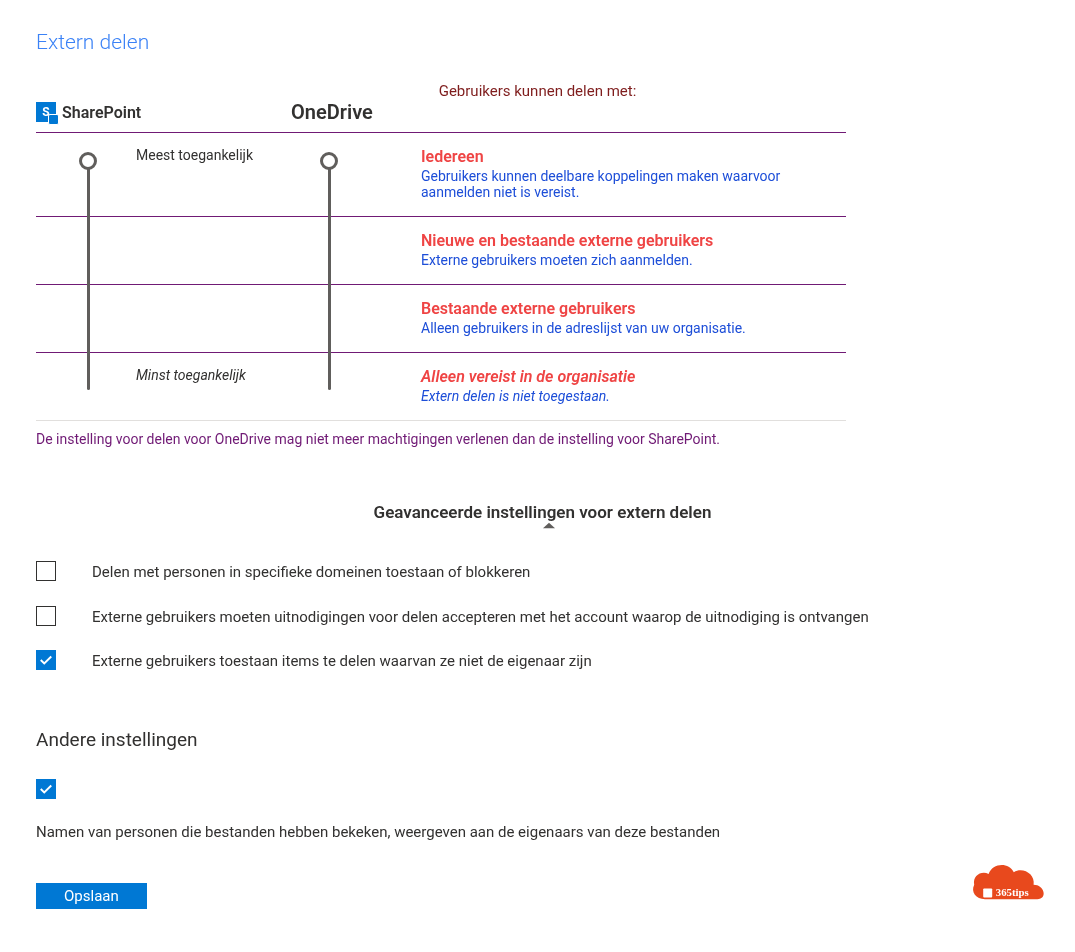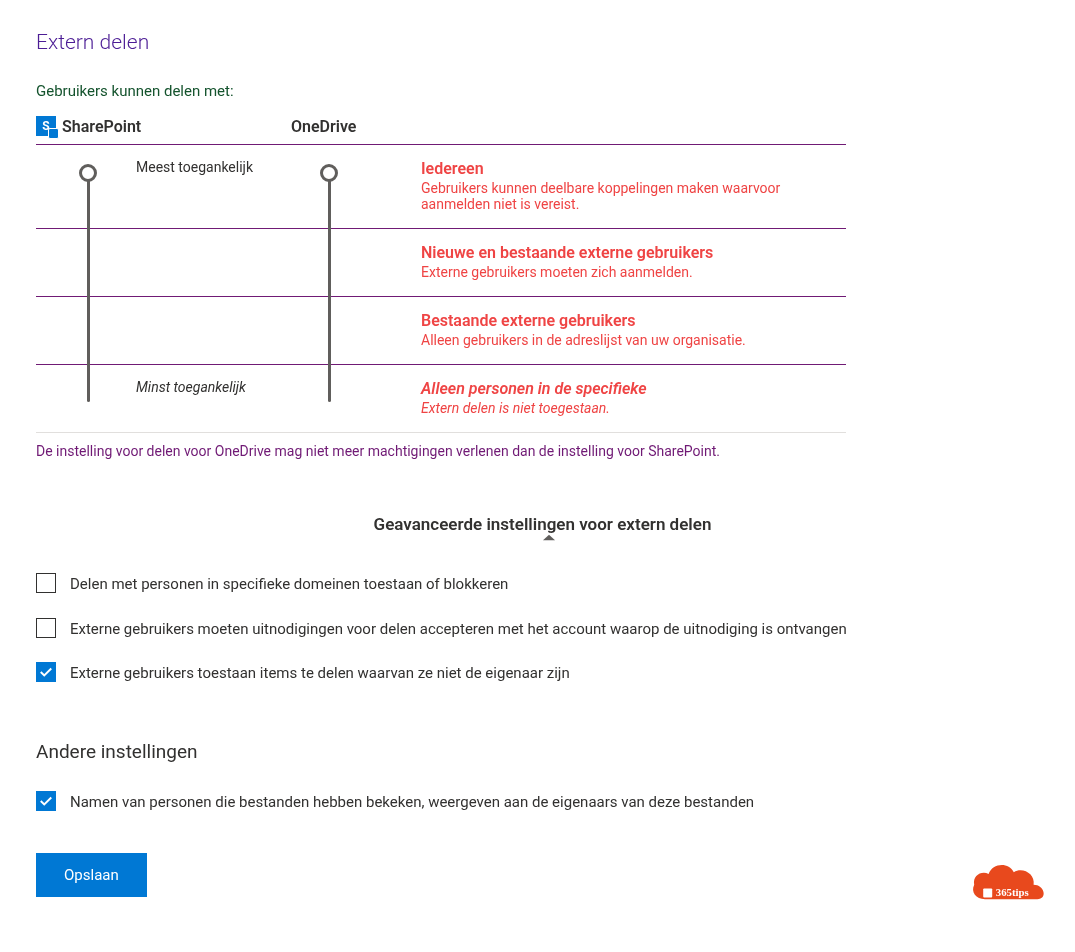--- a/index.html
+++ b/index.html
@@ -9,34 +9,35 @@
     font-family: "Segoe UI", -apple-system, BlinkMacSystemFont, Roboto, Arial, sans-serif;
     color: #323130;
     background: #ffffff;
     font-size: 14px;
     width: 1075px;
   }
   h1.page-title {
     font-weight: 300;
     font-size: 21px;
     margin: 0 0 28px 0;
-    color: #4c1d95;
+    color: #3b82f6;
   }
   .share-with-label {
     font-size: 15px;
-    margin-bottom: 16px;
-    color: #14532d;
+    margin-bottom: 0;
+    color: #7f1d1d;
+    text-align: center;
   }
   .columns-header {
     display: flex;
     align-items: center;
     margin-bottom: 8px;
   }
   .col-sp { width: 255px; display:flex; align-items:center; font-weight:600; font-size:16px; }
-  .col-od { width: 160px; font-weight:600; font-size:16px; }
+  .col-od { width: 160px; font-weight:600; font-size:20px; }
   .sp-icon {
     width: 20px; height:20px; margin-right:6px;
     background:#0078d4; color:#fff; font-size:12px; font-weight:700;
     display:inline-flex; align-items:center; justify-content:center;
     position:relative;
   }
   .sp-icon::after{
     content:""; position:absolute; right:-3px; bottom:-3px;
     width:9px; height:9px; background:#0078d4; border:1px solid #fff; border-radius:2px;
   }
@@ -45,21 +46,21 @@
     border-collapse: collapse;
   }
   table.levels tr { border-top: 1px solid #701a75; }
   table.levels tr:last-child { border-bottom: 1px solid #e1dfdd; font-style: italic; }
   table.levels td { padding: 14px 0 16px 0; vertical-align: top; }
   td.slider-col { width: 100px; position:relative; }
   td.hint-col { width: 155px; font-size:14px; color:#323130; padding-top:14px;}
   td.od-col { width: 130px; position:relative;}
   td.desc-col { padding-left: 10px; }
   .level-title { font-weight:600; font-size:16px; color:#ef4444; margin-bottom:2px;}
-  .level-sub { font-size:14px; color:#ef4444; }
+  .level-sub { font-size:14px; color:#1d4ed8; }
   
   .slider-track {
     position:absolute;
     width:3px;
     background:#605e5c;
     left:50px;
     border-radius:2px;
   }
   .slider-handle {
     position:absolute;
@@ -90,20 +91,21 @@
     width:0;height:0;
     border-left:6px solid transparent;
     border-right:6px solid transparent;
     border-bottom:7px solid #605e5c;
     transform: scaleY(0.8);
   }
   .checkbox-row {
     display:flex;
     align-items:flex-start;
     margin-top:22px;
+    gap:22px;
   }
   .checkbox {
     width:20px; height:20px;
     border:1px solid #323130;
     background:#fff;
     flex:0 0 20px;
     margin-right:14px;
     cursor:pointer;
     display:flex; align-items:center; justify-content:center;
   }
@@ -119,21 +121,21 @@
     font-size:19px;
     margin:55px 0 0 0;
     color:#323130;
   }
   .save-btn {
     margin-top:40px;
     background:#0078d4;
     color:#fff;
     border:none;
     font-size:15px;
-    padding:13px 28px;
+    padding:4px 28px;
     cursor:pointer;
     font-family:inherit;
   }
   .watermark {
     position:fixed;
     right:18px; bottom:40px;
     width:90px; height:58px;
   }
   .watermark svg{ width:100%; height:100%; }
 </style>
@@ -191,21 +193,21 @@
       <td class="desc-col">
         <div class="level-title">Bestaande externe gebruikers</div>
         <div class="level-sub">Alleen gebruikers in de adreslijst van uw organisatie.</div>
       </td>
     </tr>
     <tr>
       <td class="slider-col"></td>
       <td class="hint-col">Minst toegankelijk</td>
       <td class="od-col"></td>
       <td class="desc-col">
-        <div class="level-title">Alleen personen in de specifieke</div>
+        <div class="level-title">Alleen vereist in de organisatie</div>
         <div class="level-sub">Extern delen is niet toegestaan.</div>
       </td>
     </tr>
   </tbody>
     </table>
 </div>
 
 <div class="note">De instelling voor delen voor OneDrive mag niet meer machtigingen verlenen dan de instelling voor SharePoint.</div>
 
 <div class="section-header">
@@ -231,21 +233,21 @@
   <div class="checkbox checked">
     <svg viewBox="0 0 16 16">
         <path d="M2 8l4 4 8-8" stroke="#fff" stroke-width="2.2" fill="none"></path>
       </svg>
   </div>
   <div class="checkbox-label">Externe gebruikers toestaan items te delen waarvan ze niet de eigenaar zijn</div>
 </div>
 
 <h2 class="subsection">Andere instellingen</h2>
 
-<div class="checkbox-row" style="margin-top:28px;">
+<div class="checkbox-row" style="margin-top:28px;flex-direction:column;">
   <div class="checkbox checked">
     <svg viewBox="0 0 16 16">
         <path d="M2 8l4 4 8-8" stroke="#fff" stroke-width="2.2" fill="none"></path>
       </svg>
   </div>
   <div class="checkbox-label">Namen van personen die bestanden hebben bekeken, weergeven aan de eigenaars van deze bestanden</div>
 </div>
 
 <button class="save-btn">Opslaan</button>
 

